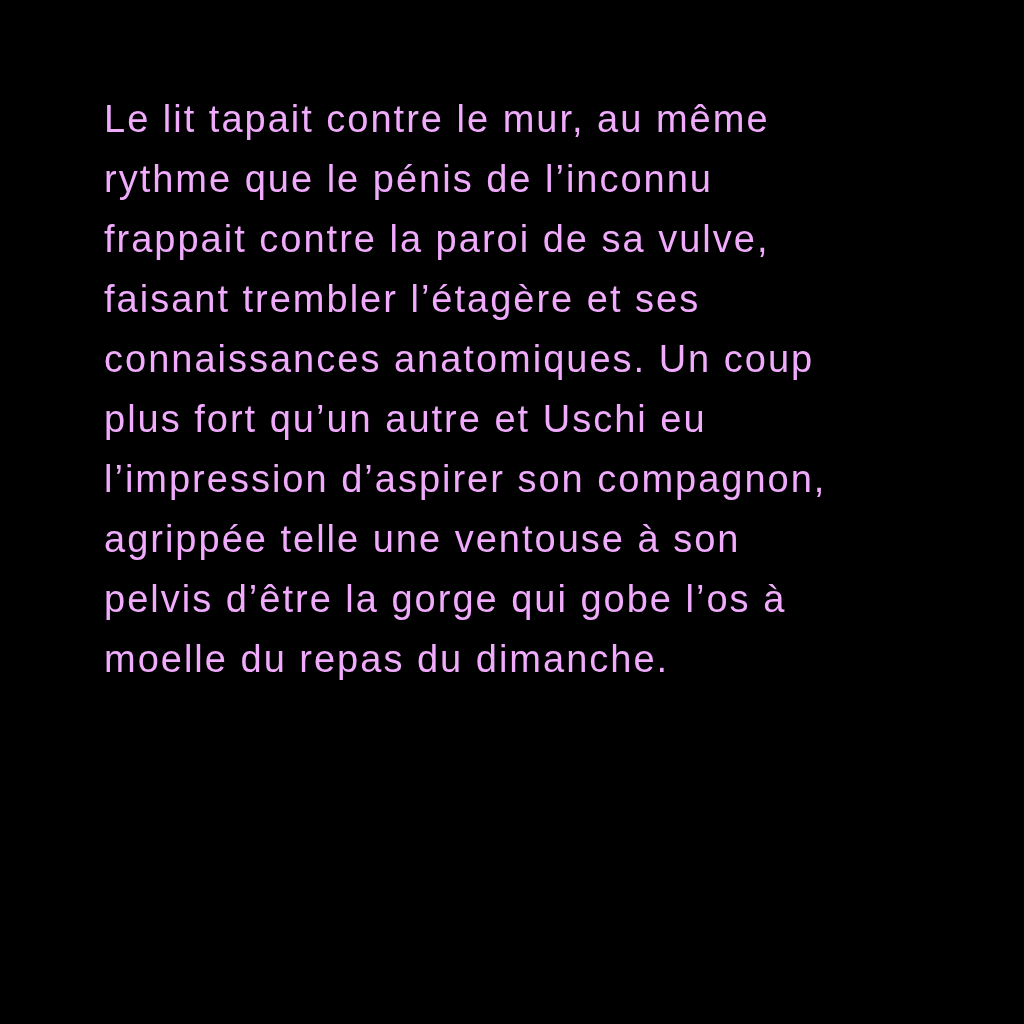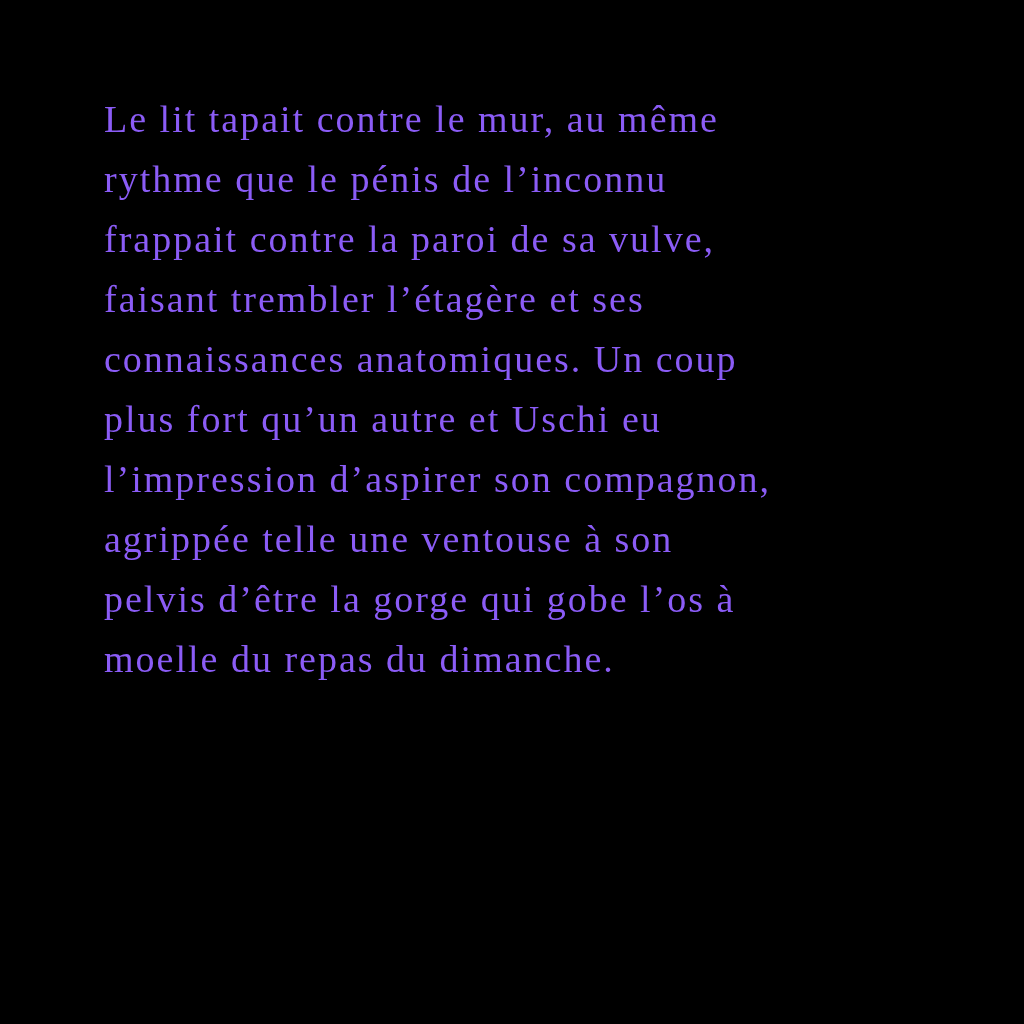--- a/index.html
+++ b/index.html
@@ -34,21 +34,21 @@
     line-height: 60px;
     letter-spacing: 2px;
     white-space: pre-line;
     text-align: left;
   }
 </style>
 </head>
 <body style="background: rgb(0, 0, 0);">
 
 <div class="quote-card" style="background: rgb(0, 0, 0);">
-  <p class="quote-text" style="color: #8b5cf6; font-family: Liberation Serif, serif;">Le lit tapait contre le mur, au même
+  <p class="quote-text" style="color: #f0abfc;">Le lit tapait contre le mur, au même
 rythme que le pénis de l’inconnu
 frappait contre la paroi de sa vulve,
 faisant trembler l’étagère et ses
 connaissances anatomiques. Un coup
 plus fort qu’un autre et Uschi eu
 l’impression d’aspirer son compagnon,
 agrippée telle une ventouse à son
 pelvis d’être la gorge qui gobe l’os à
 moelle du repas du dimanche.</p>
 </div>

